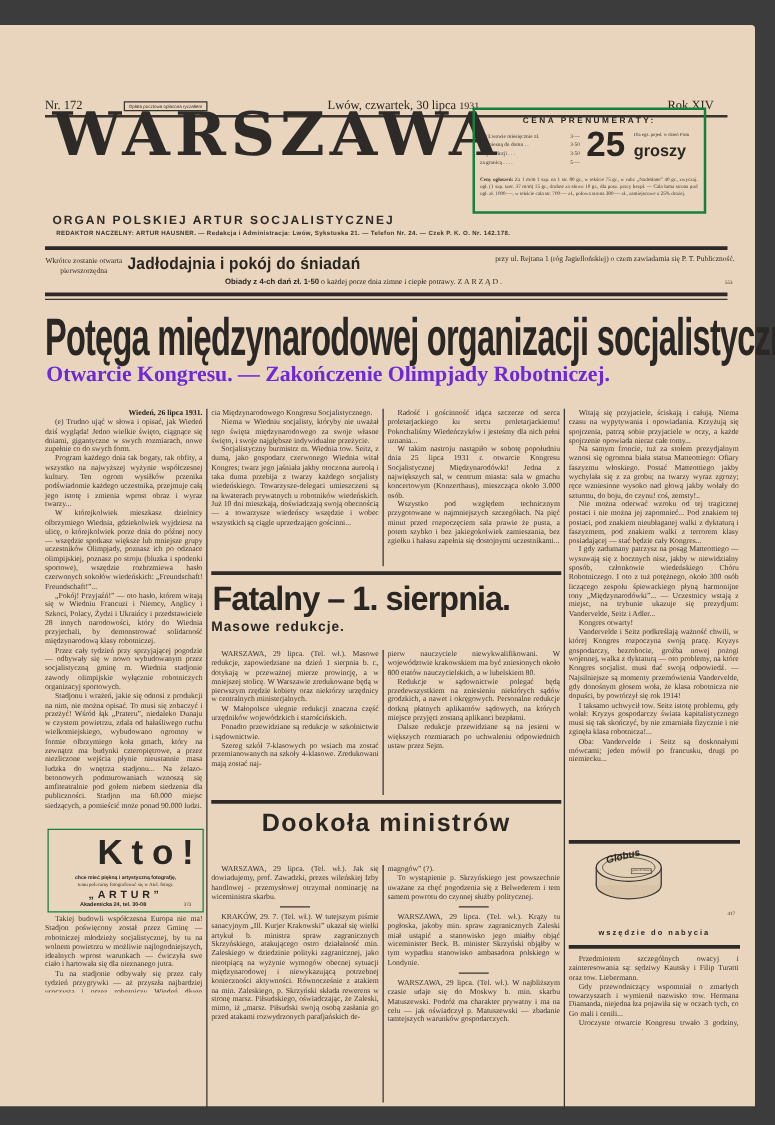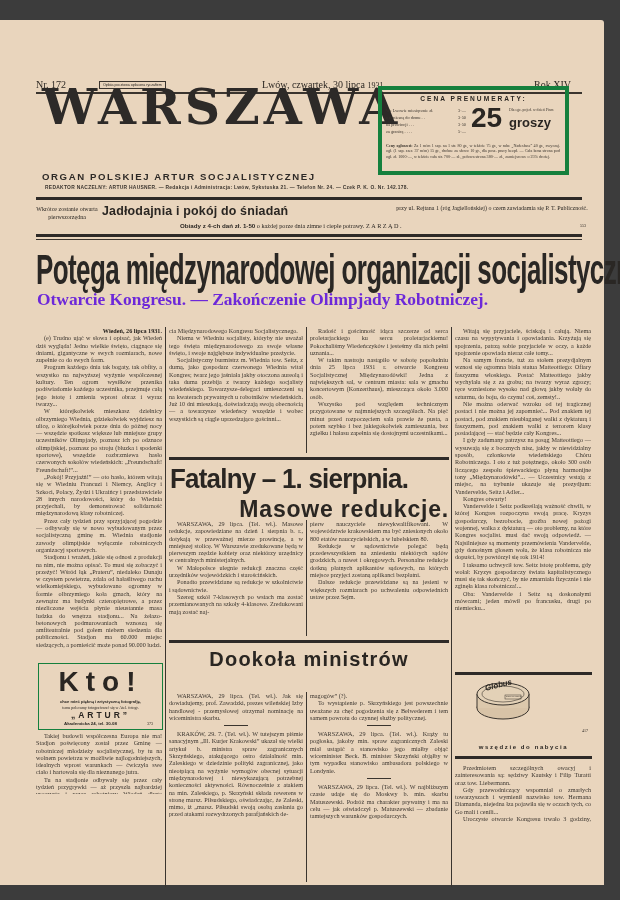--- a/index.html
+++ b/index.html
@@ -2,21 +2,21 @@
 <html><head>
 <meta charset="utf-8">
 <style>
   html,body{margin:0;padding:0;}
   body{width:620px;height:900px;background:#3c3c3c;position:relative;overflow:hidden;font-family:"Liberation Serif",serif;color:#2a2622;}
   .page{position:absolute;left:0;top:20px;width:604px;height:865px;background:#e9d5bd;border-top-right-radius:3px;}
   .abs{position:absolute;}
   .hdr-line{position:absolute;left:36px;right:22px;height:1px;background:#3a342e;}
   .hdr-small{font-family:Liberation Serif, serif;font-size:10px;color:#2c2722;text-align:right;}
   .masthead{font-family:"DejaVu Serif",serif;font-weight:bold;color:#2d2a28;letter-spacing:4px;line-height:1;}
-  .box{position:absolute;border:4px solid #15803d;}
+  .box{position:absolute;border:2px solid #15803d;}
   .tiny{font-family:"Liberation Serif",serif;font-size:5.6px;line-height:6.6px;color:#3a342d;}
   .col{position:absolute;font-size:6.2px;line-height:7.3px;text-align:justify;color:#3b352f;overflow:hidden;}
   .col p{margin:0;text-indent:8px;}
   .col b{color:#221e1a;}
   .vrule{position:absolute;width:1px;background:#3a342e;}
   .hrule-thick{position:absolute;height:4px;background:#2e2a27;}
   .condensed{font-family:"Liberation Sans",sans-serif;font-weight:bold;color:#2a2724;transform-origin:left top;white-space:nowrap;}
   .sans-b{font-family:"Liberation Sans",sans-serif;font-weight:bold;}
 </style>
 </head>
@@ -88,21 +88,21 @@
     <div style="text-align:right;"><b>Wiedeń, 26 lipca 1931.</b></div>
     <p>(e) Trudno ująć w słowa i opisać, jak Wiedeń dziś wygląda! Jedno wielkie święto, ciągnące się dniami, gigantyczne w swych rozmiarach, nowe zupełnie co do swych form.</p>
     <p>Program każdego dnia tak bogaty, tak obfity, a wszystko na najwyższej wyżynie współczesnej kultury. Ten ogrom wysiłków przenika podświadomie każdego uczestnika, przejmuje całą jego istotę i zmienia wprost obraz i wyraz twarzy...</p>
     <p>W którejkolwiek mieszkasz dzielnicy olbrzymiego Wiednia, gdziekolwiek wyjdziesz na ulicę, o którejkolwiek porze dnia do późnej nocy — wszędzie spotkasz większe lub mniejsze grupy uczestników Olimpjady, poznasz ich po odznace olimpijskiej, poznasz po stroju (bluzka i spodenki sportowe), wszędzie rozbrzmiewa hasło czerwonych sokołów wiedeńskich: „Freundschaft! Freundschaft!”...</p>
     <p>„Pokój! Przyjaźń!” — oto hasło, którem witają się w Wiedniu Francuzi i Niemcy, Anglicy i Szkoci, Polacy, Żydzi i Ukraińcy i przedstawiciele 28 innych narodowości, który do Wiednia przyjechali, by demonstrować solidarność międzynarodową klasy robotniczej.</p>
     <p>Przez cały tydzień przy sprzyjającej pogodzie — odbywały się w nowo wybudowanym przez socjalistyczną gminę m. Wiednia stadjonie zawody olimpijskie wyłącznie robotniczych organizacyj sportowych.</p>
     <p>Stadjonu i wrażeń, jakie się odnosi z produkcji na nim, nie można opisać. To musi się zobaczyć i przeżyć! Wśród łąk „Prateru”, niedaleko Dunaju w czystem powietrzu, zdala od hałaśliwego ruchu wielkomiejskiego, wybudowano ogromny w formie olbrzymiego koła gmach, który na zewnątrz ma budynki czteropiętrowe, a przez niezliczone wejścia płynie nieustannie masa ludzka do wnętrza stadjonu... Na żelazo-betonowych podmurowaniach wznoszą się amfiteatralnie pod gołem niebem siedzenia dla publiczności. Stadjon ma 60.000 miejsc siedzących, a pomieścić może ponad 90.000 ludzi.</p>
   </div>
 
   <div class="box" style="left:38px;top:643px;width:123px;height:65px;border-width:1.5px;">
-    <div class="abs sans-b" style="left:0;right:0;top:2px;text-align:center;font-size:28px;letter-spacing:7px;">Kto!</div>
+    <div class="abs sans-b" style="left:0;right:0;top:2px;text-align:right;font-size:28px;letter-spacing:7px;">Kto!</div>
     <div class="abs sans-b" style="left:0;right:0;top:35px;text-align:center;font-size:4.1px;">chce mieć piękną i artystyczną fotografję,</div>
     <div class="abs" style="left:0;right:0;top:41px;text-align:center;font-size:4px;">temu polecamy fotografować się w Atel. fotogr.</div>
     <div class="abs sans-b" style="left:0;right:0;top:46px;text-align:center;font-size:8.5px;letter-spacing:3px;">„ARTUR”</div>
     <div class="abs sans-b" style="left:25px;top:57px;font-size:4.4px;">Akademicka 24, tel. 30-08</div>
     <div class="abs" style="left:108px;top:57px;font-size:4px;">373</div>
   </div>
 
   <div class="col" style="left:36px;top:712px;width:126px;height:62px;">
     <p>Takiej budowli współczesna Europa nie ma! Stadjon poświęcony został przez Gminę — robotniczej młodzieży socjalistycznej, by tu na wolnem powietrzu w możliwie najlogodniejszych, idealnych wprost warunkach — ćwiczyła swe ciało i hartowała się dla nieznanego jutra.</p>
     <p>Tu na stadjonie odbywały się przez cały tydzień przygrywki — aż przyszła najbardziej uroczysta i przez robotniczy Wiedeń długo oczekiwana chwila: otwar-</p>
@@ -156,21 +156,21 @@
   <div class="hrule-thick" style="left:455px;top:736px;width:137px;height:3px;"></div>
 
   <div class="col" style="left:455px;top:744px;width:136px;height:60px;">
     <p>Przedmiotem szczególnych owacyj i zainteresowania są: sędziwy Kautsky i Filip Turatti oraz tow. Liebermann.</p>
     <p>Gdy przewodniczący wspomniał o zmarłych towarzyszach i wymienił nazwisko tow. Hermana Diamanda, niejedna łza pojawiła się w oczach tych, co Go mali i cenili...</p>
     <p>Uroczyste otwarcie Kongresu trwało 3 godziny, potem wszyscy uczestnicy wy-</p>
   </div>
 
   <div class="hrule-thick" style="left:169px;top:437px;width:280px;height:3px;"></div>
   <div class="abs sans-b" style="left:170px;top:444px;font-size:27px;letter-spacing:-0.8px;white-space:nowrap;transform:scaleX(0.96);transform-origin:left top;">Fatalny – 1. sierpnia.</div>
-  <div class="abs sans-b" style="left:169px;top:476px;width:280px;text-align:right;font-size:23px;letter-spacing:0.8px;">Masowe redukcje.</div>
+  <div class="abs sans-b" style="left:169px;top:476px;width:280px;text-align:left;font-size:11px;letter-spacing:0.8px;">Masowe redukcje.</div>
 
   <div class="col" style="left:169px;top:500px;width:134px;height:116px;">
     <p>WARSZAWA, 29 lipca. (Tel. wł.). Masowe redukcje, zapowiedziane na dzień 1 sierpnia b. r., dotykają w przeważnej mierze prowincję, a w mniejszej stolicę. W Warszawie zredukowane będą w pierwszym rzędzie kobiety oraz niektórzy urzędnicy w centralnych ministerjalnych.</p>
     <p>W Małopolsce ulegnie redukcji znaczna część urzędników wojewódzkich i starościńskich.</p>
     <p>Ponadto przewidziane są redukcje w szkolnictwie i sądownictwie.</p>
     <p>Szereg szkół 7-klasowych po wsiach ma zostać przemianowanych na szkoły 4-klasowe. Zredukowani mają zostać naj-</p>
   </div>
   <div class="vrule" style="left:306px;top:500px;height:116px;"></div>
   <div class="col" style="left:310px;top:500px;width:138px;height:116px;">
     <p style="text-indent:0;">pierw nauczyciele niewykwalifikowani. W województwie krakowskiem ma być zniesionych około 800 etatów nauczycielskich, a w lubelskiem 80.</p>

